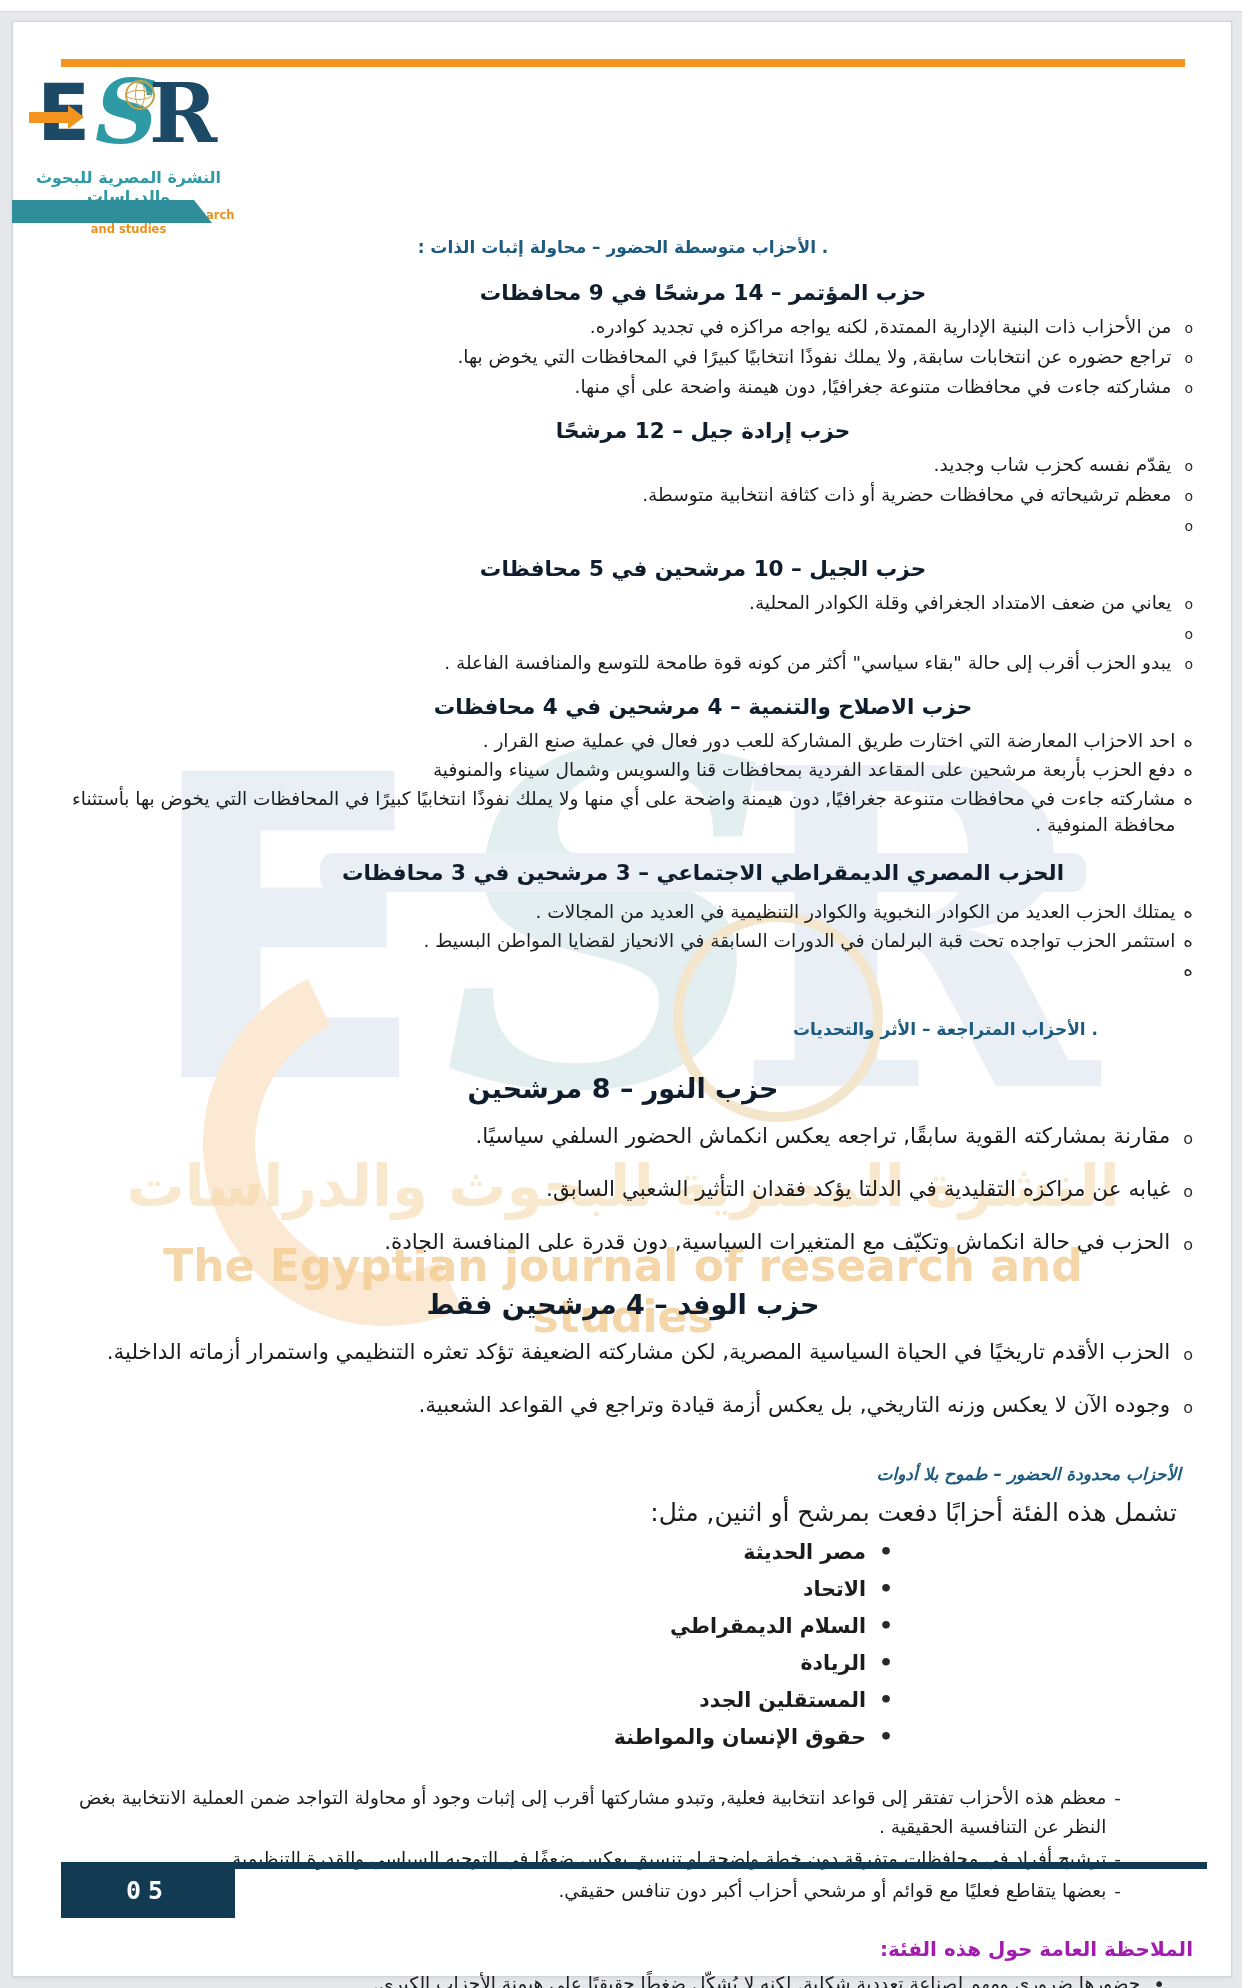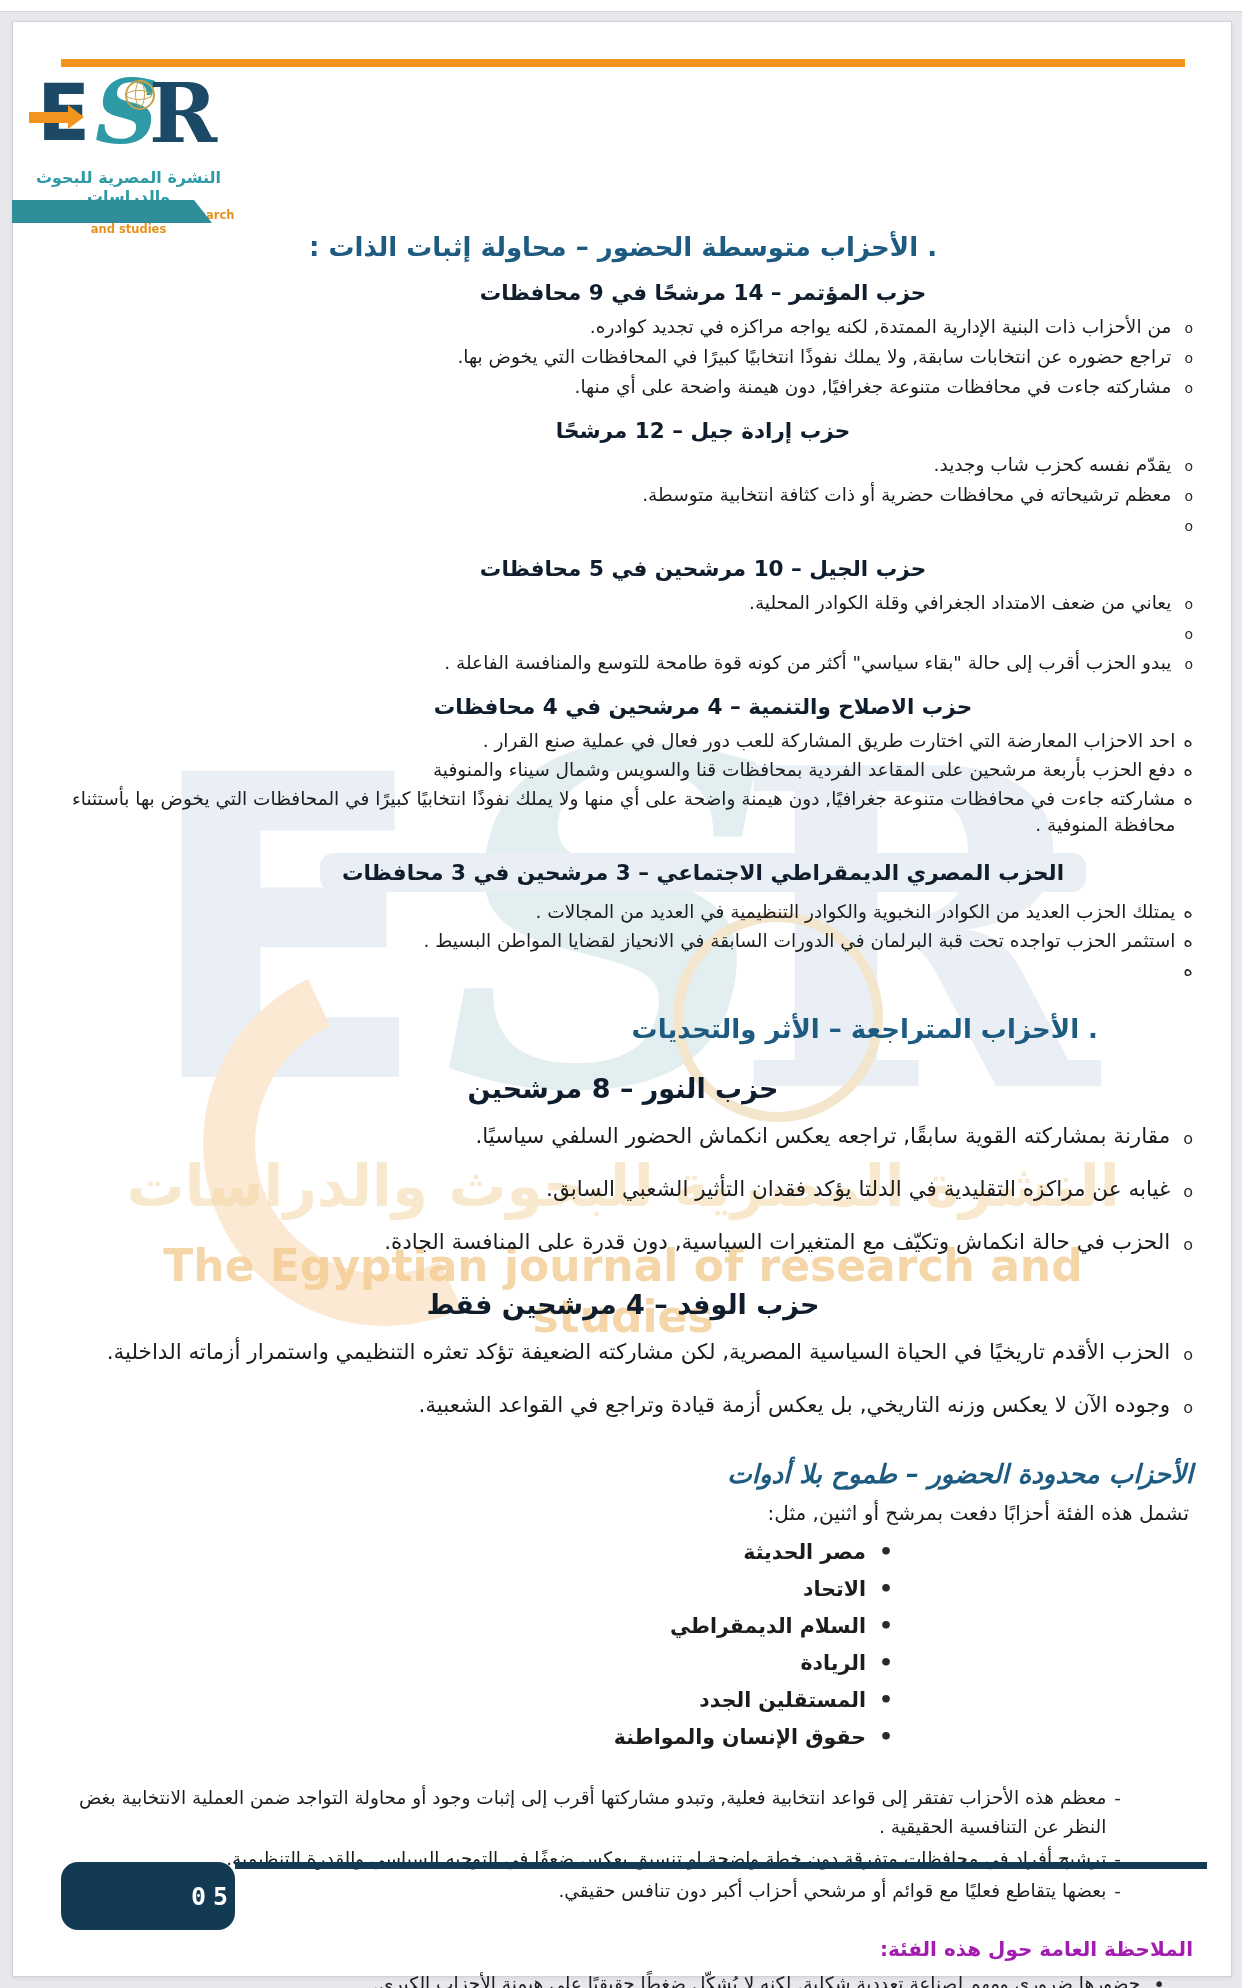--- a/index.html
+++ b/index.html
@@ -33,45 +33,45 @@
   .wm-s{position:absolute;left:330px;top:0;font-size:460px;line-height:420px;font-style:italic;color:#e3eef0;font-family:"DejaVu Serif",serif;}
   .wm-r{position:absolute;left:620px;top:20px;font-size:440px;line-height:400px;color:#e9eff4;font-family:"DejaVu Serif",serif;}
   .wm-swoosh{position:absolute;left:90px;top:250px;width:260px;height:260px;border-radius:50%;
        border:52px solid transparent;border-bottom-color:#fbe9d3;border-left-color:#fbe9d3;transform:rotate(20deg);}
   .wm-globe{position:absolute;left:560px;top:200px;width:190px;height:190px;border:10px solid #f3e6cd;border-radius:50%;}
   .wm-ar{position:absolute;top:440px;left:0;width:100%;text-align:center;font-size:58px;font-weight:bold;color:#f4d7a5;opacity:.55;}
   .wm-en{position:absolute;top:528px;left:0;width:100%;text-align:center;font-size:44px;font-weight:bold;color:#f2c98c;opacity:.75;direction:ltr;}
 
   
   .content{position:absolute;top:185px;right:38px;left:40px;z-index:1;direction:rtl;text-align:right;color:#1c1c1c;}
-  .h1{color:#1e5b80;font-size:26px;font-weight:bold;line-height:32px;margin:24px 0 8px;}
+  .h1{color:#1e5b80;font-size:17px;font-weight:bold;line-height:32px;margin:24px 12px 8px;}
   .h1.center{text-align:center;}
   .h1.pad{text-align:right;padding-left:0;padding-right:0;margin-right:95px;margin-top:30px;}
   .h1.flush{text-align:right;margin-top:34px;font-style:italic;}
   .h2{font-size:21.5px;font-weight:bold;color:#101d2c;text-align:center;line-height:29px;margin:15px 0 7px;transform:translateX(80px);}
   .h2.large{font-size:27px;line-height:36px;transform:none;margin:26px 0 12px;}
   .h2 .hl{background:#e9eff4;border-radius:14px;padding:5px 22px;display:inline-block;}
   .h3{font-size:20px;font-weight:bold;color:#a21caf;margin:32px 0 8px;}
-  .para{font-size:20px;line-height:30px;margin:4px 4px 6px;}
+  .para{font-size:25px;line-height:30px;margin:4px 16px 6px;}
   .li{display:flex;gap:13px;font-size:18.5px;line-height:26px;margin:3px 0;}
   .li .mk{flex:0 0 auto;color:#2a2a2a;}
   .li.o .mk{font-size:14px;margin-top:1px;}
   .li.heh{gap:8px;}
   .li.large{font-size:21.5px;line-height:33px;margin:9px 0 17px;}
   .li.large .mk{font-size:16px;margin-top:3px;}
   .li.dotbold{font-weight:bold;font-size:20.5px;line-height:36px;margin:1px 0;padding-right:300px;}
   .li.dotbold .mk{font-size:22px;}
   .li.dash{font-size:18.5px;line-height:29px;padding-right:72px;gap:8px;}
   .li.dash.first{margin-top:28px;}
   .li.dot{font-size:18.5px;line-height:30px;margin:3px 0;padding-right:28px;}
   .li.dot .mk{font-size:20px;}
 
   
-  .footer-box{position:absolute;top:1840px;left:48px;width:174px;height:68px;background:#123a52;z-index:2;
-       display:flex;align-items:center;border-radius:17px;}
+  .footer-box{position:absolute;top:1840px;left:48px;width:174px;height:56px;background:#123a52;z-index:2;
+       display:flex;align-items:center;justify-content:center;}
   .footer-num{color:#ffffff;font-size:25px;font-weight:bold;letter-spacing:7px;font-family:"DejaVu Sans Mono",monospace;direction:ltr;}
   .footer-bar{position:absolute;top:1840px;left:222px;right:24px;height:7px;background:#123a52;z-index:2;}
 </style>
 </head>
 <body>
 
 <div class="viewport">
   <div class="top-strip"></div>
 
   <div class="page">

